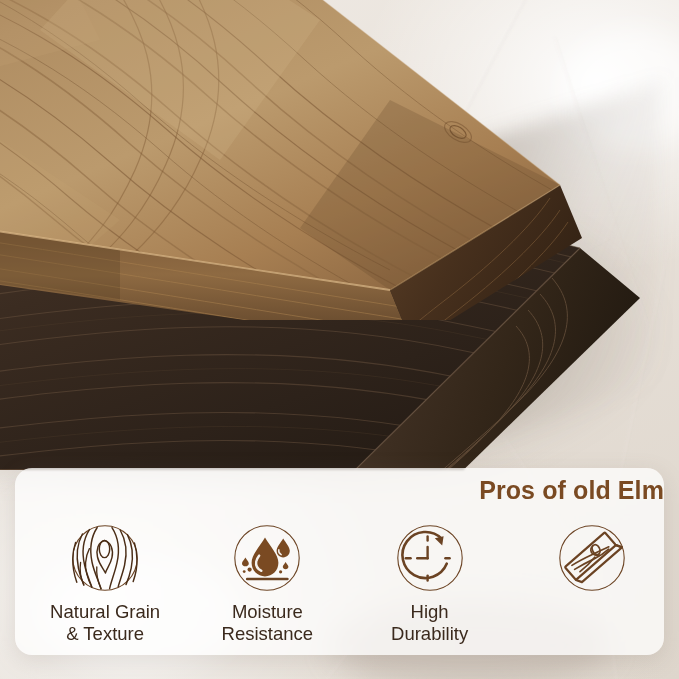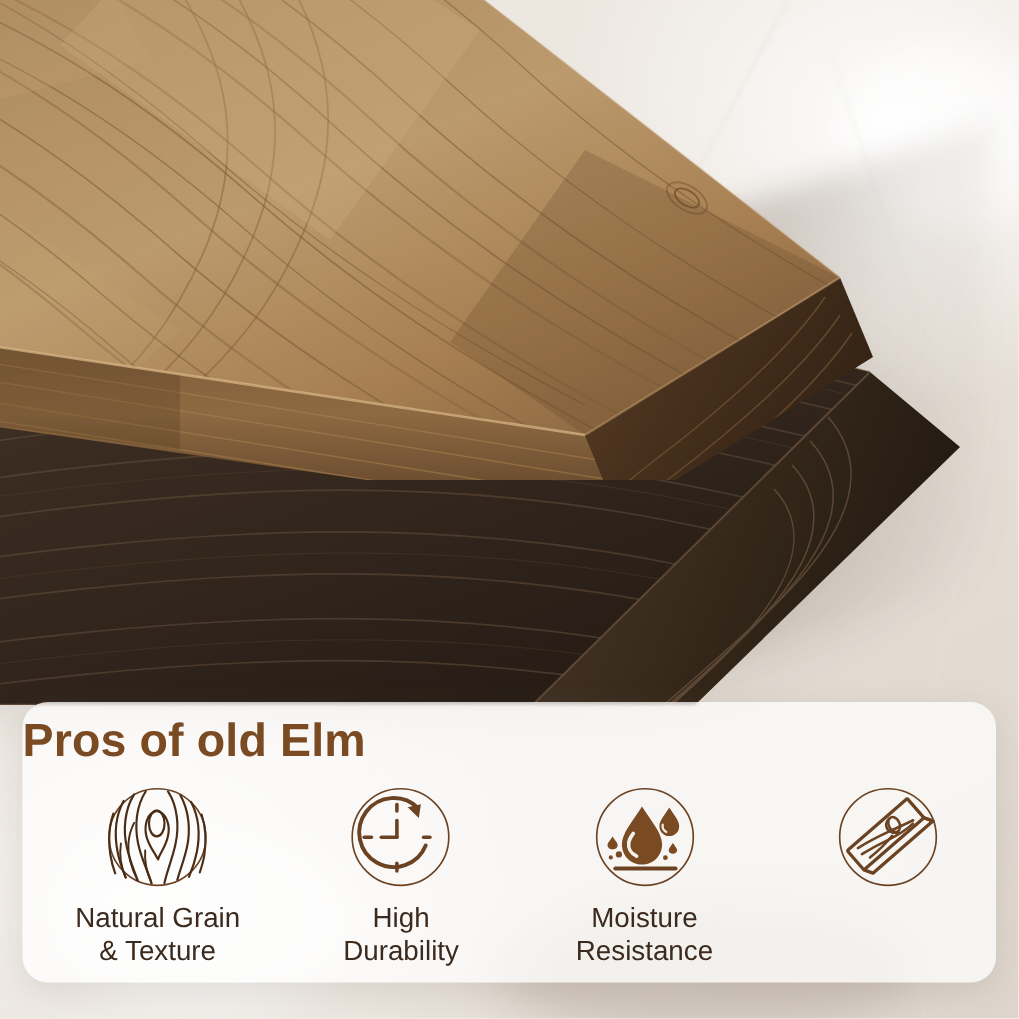--- a/index.html
+++ b/index.html
@@ -89,22 +89,22 @@
     border-radius: 17px;
     background: rgba(255,255,255,0.74);
     box-shadow: 0 6px 22px rgba(120,108,95,0.18);
     backdrop-filter: blur(1px);
   }
 
   .card-title {
     position: absolute;
     left: 0; right: 0;
     top: 8px;
-    text-align: left;
-    font-size: 31px;
+    text-align: right;
+    font-size: 25px;
     font-weight: bold;
     color: #7a4a22;
     letter-spacing: 0.1px;
     white-space: nowrap;
   }
 
   .features {
     position: absolute;
     left: 0; right: 0;
     top: 56px;
@@ -356,44 +356,20 @@
             <path d="M30 64.8 C 27 58 25.2 50 25.8 43"></path>
           </g>
         </svg>
         <div class="feature-label">Natural Grain
 &amp; Texture</div>
       </div>
 
       <div class="feature">
         <svg class="icon-circle" viewBox="0 0 68 68">
           <circle cx="34" cy="34" r="32.2" fill="none" stroke="#6b4323" stroke-width="1.1"></circle>
-          <g fill="none" stroke="#6b4323" stroke-width="2.6" stroke-linecap="round">
-
-            <path d="M45.6 14.6 A 23 23 0 1 0 50.8 39.6"></path>
-          </g>
-
-          <path d="M38.8 14.2 L 47.6 12.2 L 46.2 21.4 Z" fill="#6b4323"></path>
-          <g fill="none" stroke="#6b4323" stroke-width="2.4" stroke-linecap="round">
-
-            <path d="M31.6 34.2 L 31.6 23"></path>
-            <path d="M31.6 34.2 L 21.2 34.2"></path>
-
-            <path d="M31.6 51.6 L 31.6 56.6"></path>
-            <path d="M9.8 34.2 L 14.6 34.2"></path>
-            <path d="M31.6 12.4 L 31.6 16.6"></path>
-            <path d="M49.4 34.2 L 53.6 34.2"></path>
-          </g>
-        </svg>
-        <div class="feature-label">High
-Durability</div>
-      </div>
-
-      <div class="feature">
-        <svg class="icon-circle" viewBox="0 0 68 68">
-          <circle cx="34" cy="34" r="32.2" fill="none" stroke="#6b4323" stroke-width="1.1"></circle>
 
           <path d="M32 13.6 C 26.4 22.8 18.6 31 18.6 38.8 C 18.6 46.6 24.6 52.4 32 52.4 C 39.4 52.4 45.4 46.6 45.4 38.8 C 45.4 31 37.6 22.8 32 13.6 Z" fill="#7a4a22"></path>
 
           <path d="M28.4 46.8 C 24.6 45 22.6 41.4 23.2 37.6 C 23.6 35 25 33.2 26.2 31.6" fill="none" stroke="#ffffff" stroke-width="2.4" stroke-linecap="round" opacity="0.92"></path>
 
           <path d="M50.2 14.4 C 47.4 19 43.6 23 43.6 26.8 C 43.6 30.6 46.6 33.4 50.2 33.4 C 53.8 33.4 56.8 30.6 56.8 26.8 C 56.8 23 53 19 50.2 14.4 Z" fill="#7a4a22"></path>
           <path d="M48.2 30.6 C 46.4 29.6 45.4 27.8 45.8 25.8" fill="none" stroke="#ffffff" stroke-width="1.5" stroke-linecap="round" opacity="0.9"></path>
 
           <g fill="#7a4a22">
             <path d="M12.4 33.6 C 11 36 9 37.8 9 39.4 C 9 41.1 10.5 42.3 12.4 42.3 C 14.3 42.3 15.8 41.1 15.8 39.4 C 15.8 37.8 13.8 36 12.4 33.6 Z"></path>
@@ -408,20 +384,44 @@
 
           <path d="M14.2 55 L 54.4 55" stroke="#6b4323" stroke-width="2.6" stroke-linecap="round" fill="none"></path>
         </svg>
         <div class="feature-label">Moisture
 Resistance</div>
       </div>
 
       <div class="feature">
         <svg class="icon-circle" viewBox="0 0 68 68">
           <circle cx="34" cy="34" r="32.2" fill="none" stroke="#6b4323" stroke-width="1.1"></circle>
+          <g fill="none" stroke="#6b4323" stroke-width="2.6" stroke-linecap="round">
+
+            <path d="M45.6 14.6 A 23 23 0 1 0 50.8 39.6"></path>
+          </g>
+
+          <path d="M38.8 14.2 L 47.6 12.2 L 46.2 21.4 Z" fill="#6b4323"></path>
+          <g fill="none" stroke="#6b4323" stroke-width="2.4" stroke-linecap="round">
+
+            <path d="M31.6 34.2 L 31.6 23"></path>
+            <path d="M31.6 34.2 L 21.2 34.2"></path>
+
+            <path d="M31.6 51.6 L 31.6 56.6"></path>
+            <path d="M9.8 34.2 L 14.6 34.2"></path>
+            <path d="M31.6 12.4 L 31.6 16.6"></path>
+            <path d="M49.4 34.2 L 53.6 34.2"></path>
+          </g>
+        </svg>
+        <div class="feature-label">High
+Durability</div>
+      </div>
+
+      <div class="feature">
+        <svg class="icon-circle" viewBox="0 0 68 68">
+          <circle cx="34" cy="34" r="32.2" fill="none" stroke="#6b4323" stroke-width="1.1"></circle>
           <g transform="rotate(-41 34 34)">
             <g fill="none" stroke="#6b4323" stroke-width="2.2" stroke-linejoin="round" stroke-linecap="round">
 
               <rect x="7.5" y="23" width="53" height="17" rx="1.2"></rect>
 
               <path d="M7.5 40 L 10.6 45.6 L 63.6 45.6 L 60.5 40"></path>
               <path d="M60.5 40 L 63.6 45.6"></path>
             </g>
 
             <g fill="none" stroke="#6b4323" stroke-width="1.7" stroke-linecap="round">

